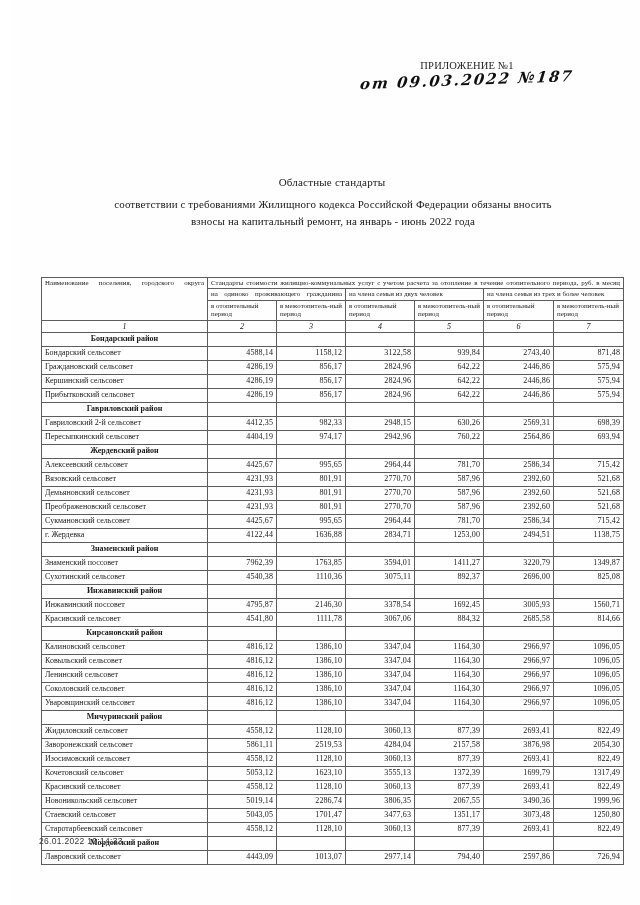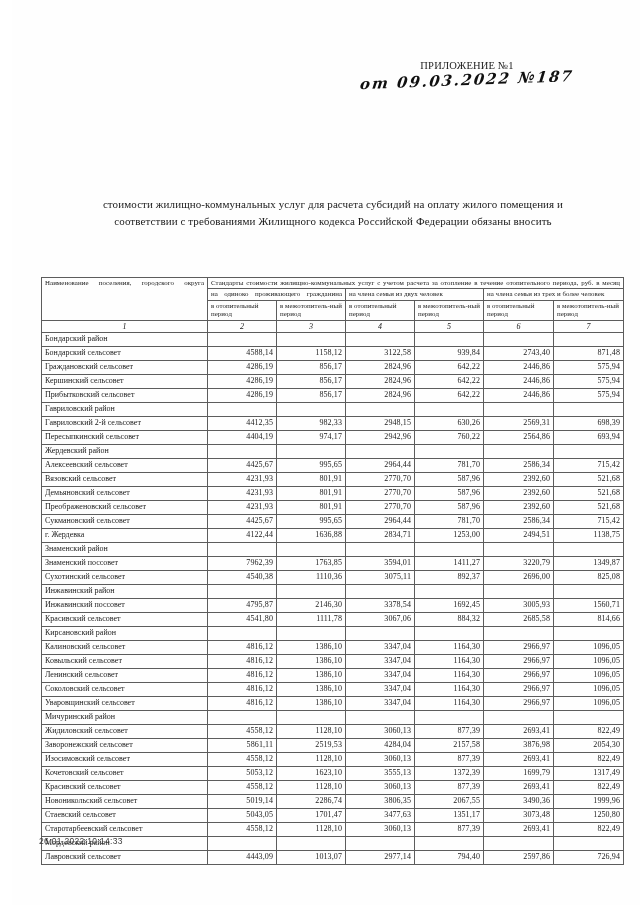--- a/index.html
+++ b/index.html
@@ -113,21 +113,22 @@
     white-space: nowrap;
     overflow: hidden;
   }
   td.num {
     text-align: right;
     font-size: 8px;
     padding-right: 4px;
     letter-spacing: .1px;
   }
   tr.district td.name {
-    font-weight: normal;
+    font-weight: bold;
+    text-align: center;
   }
   tr.data td { height: 11px; }
   tr.district td { height: 11px; }
 
   
   .footer {
     position: absolute;
     left: 27px;
     top: 836px;
     font-family: "Liberation Sans", "DejaVu Sans", sans-serif;
@@ -139,23 +140,24 @@
 </head>
 <body>
 
 <div class="page">
 
   <div class="header-block">
     <div class="ln1">ПРИЛОЖЕНИЕ №1</div>
     <span class="handwriting">от 09.03.2022 №187</span>
   </div>
 
+  <div class="doc-title">Областные стандарты</div>
   <div class="doc-sub">
-    <p>стоимости жилищно-коммунальных услуг для расчета субсидий на оплату жилого помещения и</p>
     <p>соответствии с требованиями Жилищного кодекса Российской Федерации   обязаны   вносить</p>
+    <p>взносы на капитальный ремонт, на январь - июнь 2022 года</p>
   </div>
 
   <div class="tbl-wrap">
     <table class="main">
       <colgroup>
         <col style="width:166px">
         <col style="width:69px">
         <col style="width:69px">
         <col style="width:69px">
         <col style="width:69px">

